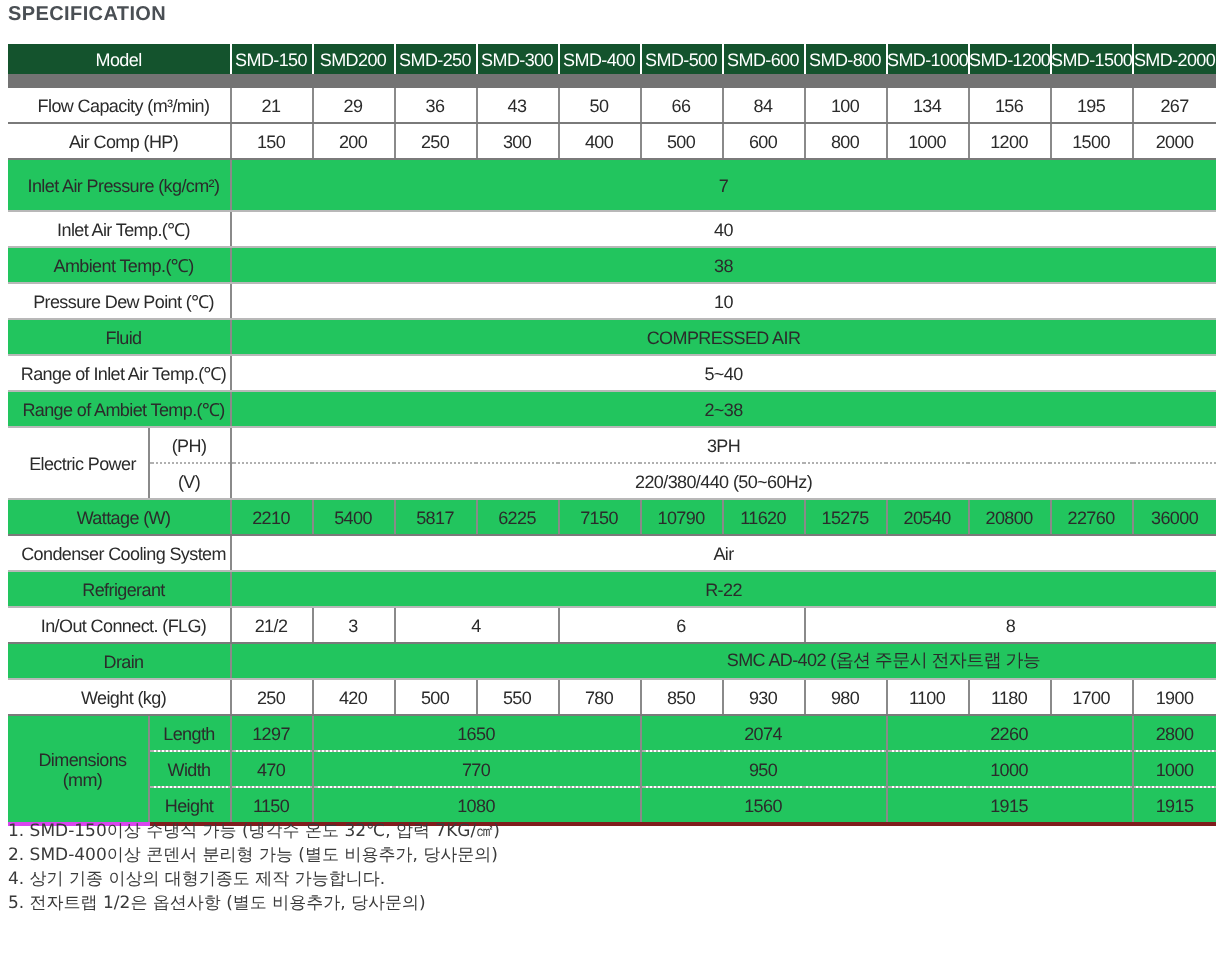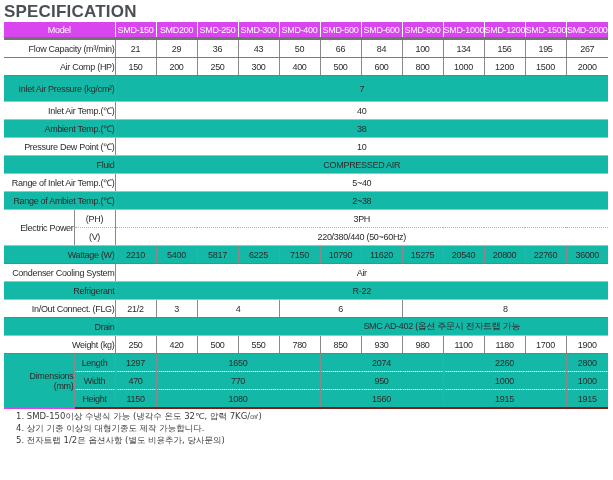--- a/index.html
+++ b/index.html
@@ -1,30 +1,30 @@
 <!DOCTYPE html>
 <html><head>
 <meta charset="utf-8">
 <style>
   html, body { margin: 0; padding: 0; background: #ffffff; }
   body { width: 613px; height: 480px; position: relative; overflow: hidden; font-family: "Liberation Sans", sans-serif; color: #2b2b2b; }
-  .title { position: absolute; left: 4px; top: 2px; font-size: 17px; font-weight: bold; color: #4a4f54; letter-spacing: 0.2px; }
+  .title { position: absolute; left: 4px; top: 2px; font-size: 10px; font-weight: bold; color: #4a4f54; letter-spacing: 0.2px; }
   table.spec { position: absolute; left: 4px; top: 22px; width: 604px; border-collapse: collapse; table-layout: fixed; font-size: 9px; font-family: "Liberation Sans", sans-serif; letter-spacing: -0.3px; }
   table.spec td, table.spec th { padding: 0; height: 17px; text-align: center; vertical-align: middle; border-bottom: 1px solid #b8b8b8; border-left: 1px solid #8a8a8a; white-space: nowrap; overflow: hidden; }
-  table.spec th { background: #d946ef; color: #ffffff; font-weight: normal; height: 15px; border-left: 1px solid #ffffff; border-bottom: 3px solid #737373; margin-top: 30px; }
+  table.spec th { background: #14532d; color: #ffffff; font-weight: normal; height: 15px; border-left: 1px solid #ffffff; border-bottom: 7px solid #737373; margin-top: 30px; }
   table.spec th:first-child { border-left: none; }
-  table.spec td.lbl { text-align: right; padding-left: 5px; border-left: none; }
+  table.spec td.lbl { text-align: center; padding-left: 5px; border-left: none; }
   table.spec td.sub { text-align: center; }
-  table.spec tr.shade td { background: #14b8a6; }
+  table.spec tr.shade td { background: #22c55e; }
   table.spec tr.tall td { height: 25px; }
   table.spec tr.strong td { border-bottom: 1px solid #7a7a7a; }
   table.spec td.dot { border-bottom: 1px dotted #b0b0b0; margin-top: 30px; }
   table.spec tr.last td { border-bottom: 2px solid #7f1d1d; }
   .drain-val { text-align: center; padding-left: 160px !important; }
-  .notes { position: absolute; left: 16px; top: 410px; font-size: 8.5px; color: #3a3a3a; line-height: 12px; font-family: "DejaVu Sans", sans-serif; }
+  .notes { position: absolute; left: 4px; top: 410px; font-size: 8.5px; color: #3a3a3a; line-height: 12px; font-family: "DejaVu Sans", sans-serif; }
   .notes div { white-space: nowrap; }
 </style>
 </head>
 <body>
 
 <div class="title">SPECIFICATION</div>
 
 <table class="spec">
   <colgroup>
     <col style="width:70px">
@@ -208,15 +208,16 @@
     <td colspan="4">1080</td>
     <td colspan="3">1560</td>
     <td colspan="3">1915</td>
     <td colspan="2">1915</td>
   </tr>
 </tbody>
   </table>
 
 <div class="notes">
   <div>1. SMD-150이상 수냉식 가능 (냉각수 온도 32℃, 압력 7KG/㎠)</div>
+  <div>2. SMD-400이상 콘덴서 분리형 가능 (별도 비용추가, 당사문의)</div>
   <div>4. 상기 기종 이상의 대형기종도 제작 가능합니다.</div>
   <div>5. 전자트랩 1/2은 옵션사항 (별도 비용추가, 당사문의)</div>
 </div>
 
 </body></html>

